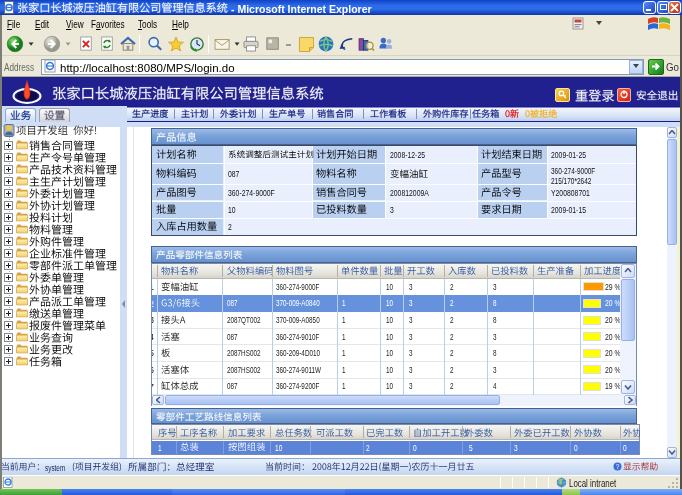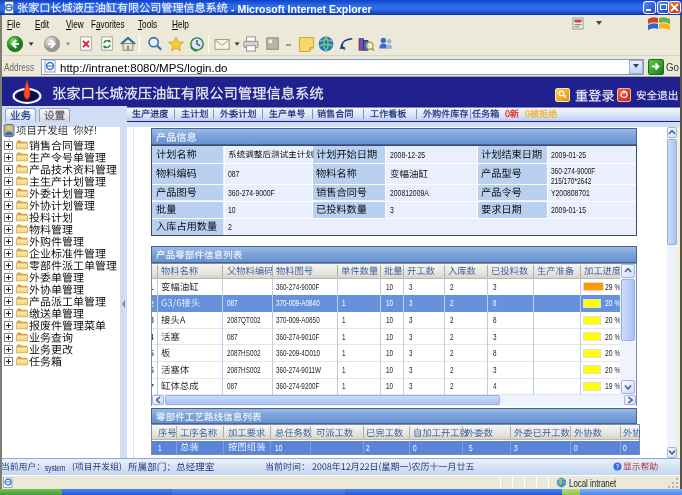--- a/index.html
+++ b/index.html
@@ -167,21 +167,21 @@
     <path d="M8.8 14.5 Q8.8 9.5 12.5 9.5 Q16.2 9.5 16.2 14.5 Z" fill="#9ab0d8"></path>
 </svg>
 <div style="position:absolute;left:2px;top:56px;width:678px;height:21px;background:#ece9d8;border-bottom:1px solid #aca899"></div>
 <div style="position:absolute;left:4.0px;top:61.0px;font:10.5px 'Liberation Sans',sans-serif;color:#6a6a66;white-space:pre;transform:scaleX(0.78);transform-origin:0 0">Address</div>
 <div style="position:absolute;left:41px;top:58.5px;width:603px;height:16px;background:#fff;border:1px solid #7f9db9"></div>
 <svg class="abs" style="left:44px;top:60px" width="13" height="13" viewBox="0 0 13 13">
 <rect x="1" y="0" width="10" height="12" fill="#fff" stroke="#888" stroke-width="0.8"></rect>
 <circle cx="6" cy="6" r="3.4" fill="none" stroke="#2a7de0" stroke-width="1.5"></circle>
 <path d="M2.8 6 L9.2 6" stroke="#2a7de0" stroke-width="1.1"></path>
 </svg>
-<div style="position:absolute;left:60.0px;top:61.5px;font:11.5px 'Liberation Sans',sans-serif;color:#000000;white-space:pre;transform:scaleX(1.00);transform-origin:0 0">http://intranet:8080/MPS/login.do</div>
+<div style="position:absolute;left:60.0px;top:61.5px;font:11.5px 'Liberation Sans',sans-serif;color:#000000;white-space:pre;transform:scaleX(1.00);transform-origin:0 0">http://localhost:8080/MPS/login.do</div>
 <div style="position:absolute;left:629px;top:59.5px;width:14px;height:14px;background:linear-gradient(180deg,#e8f0fc,#c0d4f8);border:1px solid #98b0e0"></div>
 <svg class="abs" style="left:633px;top:64px" width="7" height="5" viewBox="0 0 7 5">
     <path d="M0 0 L6 0 L3 4 Z" fill="#345"></path>
   </svg>
 <div style="position:absolute;left:648px;top:58.5px;width:16px;height:16px;background:linear-gradient(135deg,#6ac84a 0%,#2f9e2f 60%,#1d7a1d 100%);border:1px solid #1a6a1a;border-radius:2px"></div>
 <svg class="abs" style="left:651px;top:62px" width="10" height="9" viewBox="0 0 10 9">
     <path d="M1 4.5 L7 4.5 M4.5 1.5 L7.5 4.5 L4.5 7.5" stroke="#fff" stroke-width="1.8" fill="none"></path>
   </svg>
 <div style="position:absolute;left:666.0px;top:61.0px;font:11.5px 'Liberation Sans',sans-serif;color:#333333;white-space:pre;transform:scaleX(0.85);transform-origin:0 0">Go</div>
 <div style="position:absolute;left:2px;top:77px;width:678px;height:29px;background:#20208e"></div>

